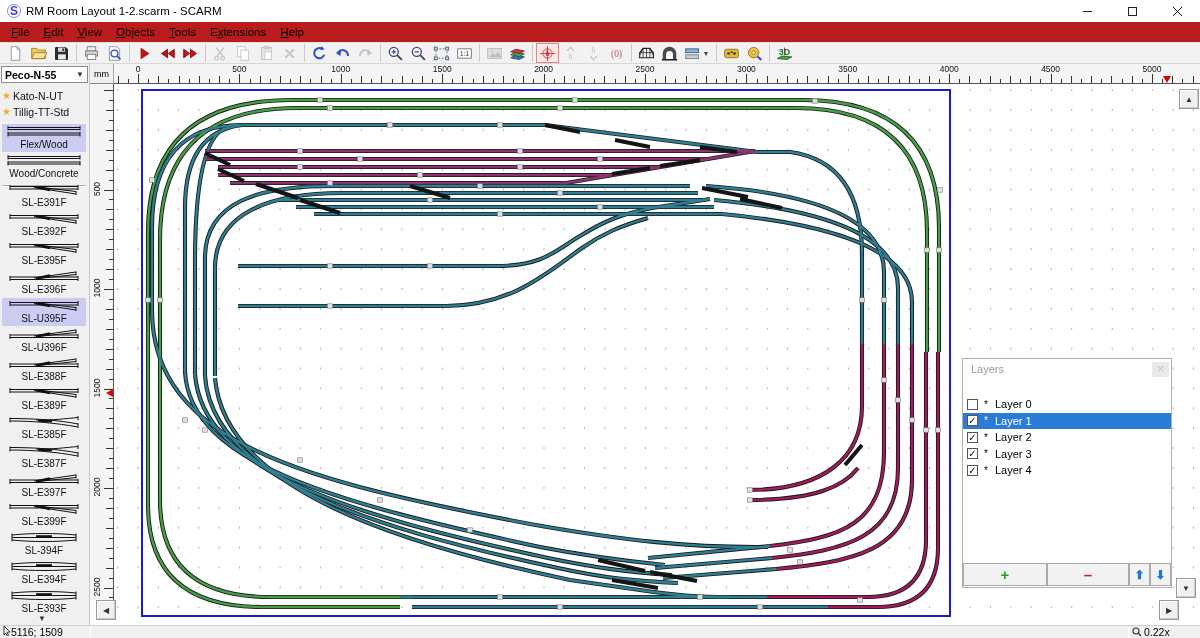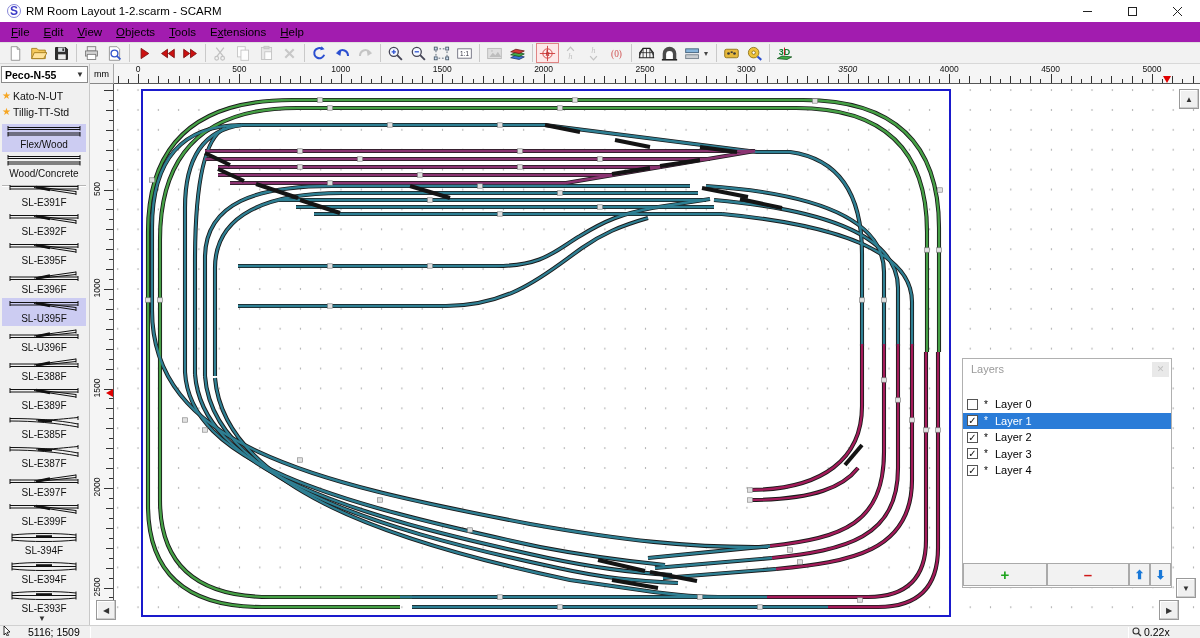--- a/index.html
+++ b/index.html
@@ -13,21 +13,21 @@
   .app-icon { width:14px; height:14px; margin:0 5px 0 7px; border-radius:50%;
               color:#3d3dc8; font-weight:bold; font-size:12px; line-height:13px; text-align:center;
               border:1px solid #8888d8; }
   .title-text { font-size:11.5px; color:#000; }
   .win-controls { margin-left:auto; display:flex; height:22px; }
   .win-btn { width:45px; height:22px; display:flex; align-items:center; justify-content:center;
              font-size:12px; color:#222; }
   .win-btn svg { display:block; }
 
   
-  .menubar { position:absolute; left:0; top:22px; width:1200px; height:20px; background:#a21caf;
+  .menubar { position:absolute; left:0; top:22px; width:1200px; height:20px; background:#b91c1c;
              display:flex; align-items:center; padding-left:4px; }
   .menu-item { font-size:11.5px; color:#000; padding:2px 7px; }
   .menu-item u { text-decoration:underline; }
 
   
   .toolbar { position:absolute; left:0; top:42px; width:1200px; height:22px; background:#f2f2f2;
              border-top:1px solid #e0e0e0; border-bottom:1px solid #d8d8d8;
              display:flex; align-items:center; padding-left:4px; }
   .tb { width:23px; height:20px; display:flex; align-items:center; justify-content:center; }
   .tb svg { width:17px; height:17px; display:block; }
@@ -104,21 +104,21 @@
   .lp-buttons { position:absolute; left:0; bottom:1px; width:208px; height:23px; display:flex; }
   .lp-btn { height:23px; background:#f2f2f2; border:1px solid #aaa;
             display:flex; align-items:center; justify-content:center; font-weight:bold; }
   .lp-btn.add { width:84px; color:#1da41d; font-size:15px; }
   .lp-btn.rem { width:82px; color:#d01818; font-size:15px; }
   .lp-btn.up, .lp-btn.dn { width:21px; color:#1878d8; font-size:12px; }
 
   
   .statusbar { position:absolute; left:0; top:625px; width:1200px; height:13px; background:#f0f0f0;
                border-top:1px solid #d0d0d0; font-size:10.5px; color:#000; }
-  .sb-left { position:absolute; left:3px; top:0px; display:flex; align-items:flex-start; gap:17px; }
+  .sb-left { position:absolute; left:3px; top:0px; display:flex; align-items:flex-start; gap:0; }
   .sb-zoom { position:absolute; left:1132px; top:0px; display:flex; align-items:center; gap:2px; }
   .sb-div { position:absolute; top:1px; width:1px; height:11px; background:#cfcfcf; border-right:1px solid #fff; }
 </style>
 </head>
 <body>
 
 <div class="app">
 
   <div class="titlebar">
     <div class="app-icon">S</div>
@@ -626,21 +626,21 @@
       <div class="tick" style="left: 642.54px; height: 4px;"></div>
       <div class="tick" style="left: 652.68px; height: 7px;"></div>
       <div class="tick" style="left: 662.82px; height: 4px;"></div>
       <div class="tick" style="left: 672.96px; height: 7px;"></div>
       <div class="tick" style="left: 683.1px; height: 4px;"></div>
       <div class="tick" style="left: 693.24px; height: 7px;"></div>
       <div class="tick" style="left: 703.38px; height: 4px;"></div>
       <div class="tick" style="left: 713.52px; height: 7px;"></div>
       <div class="tick" style="left: 723.66px; height: 4px;"></div>
       <div class="tick" style="left: 733.8px; height: 9px;"></div>
-      <div class="tlabel" style="left: 733.8px; font-style: italic;">3500</div>
+      <div class="tlabel" style="left: 733.8px;">3500</div>
       <div class="tick" style="left: 743.94px; height: 4px;"></div>
       <div class="tick" style="left: 754.08px; height: 7px;"></div>
       <div class="tick" style="left: 764.22px; height: 4px;"></div>
       <div class="tick" style="left: 774.36px; height: 7px;"></div>
       <div class="tick" style="left: 784.5px; height: 4px;"></div>
       <div class="tick" style="left: 794.64px; height: 7px;"></div>
       <div class="tick" style="left: 804.78px; height: 4px;"></div>
       <div class="tick" style="left: 814.92px; height: 7px;"></div>
       <div class="tick" style="left: 825.06px; height: 4px;"></div>
       <div class="tick" style="left: 835.2px; height: 9px;"></div>

